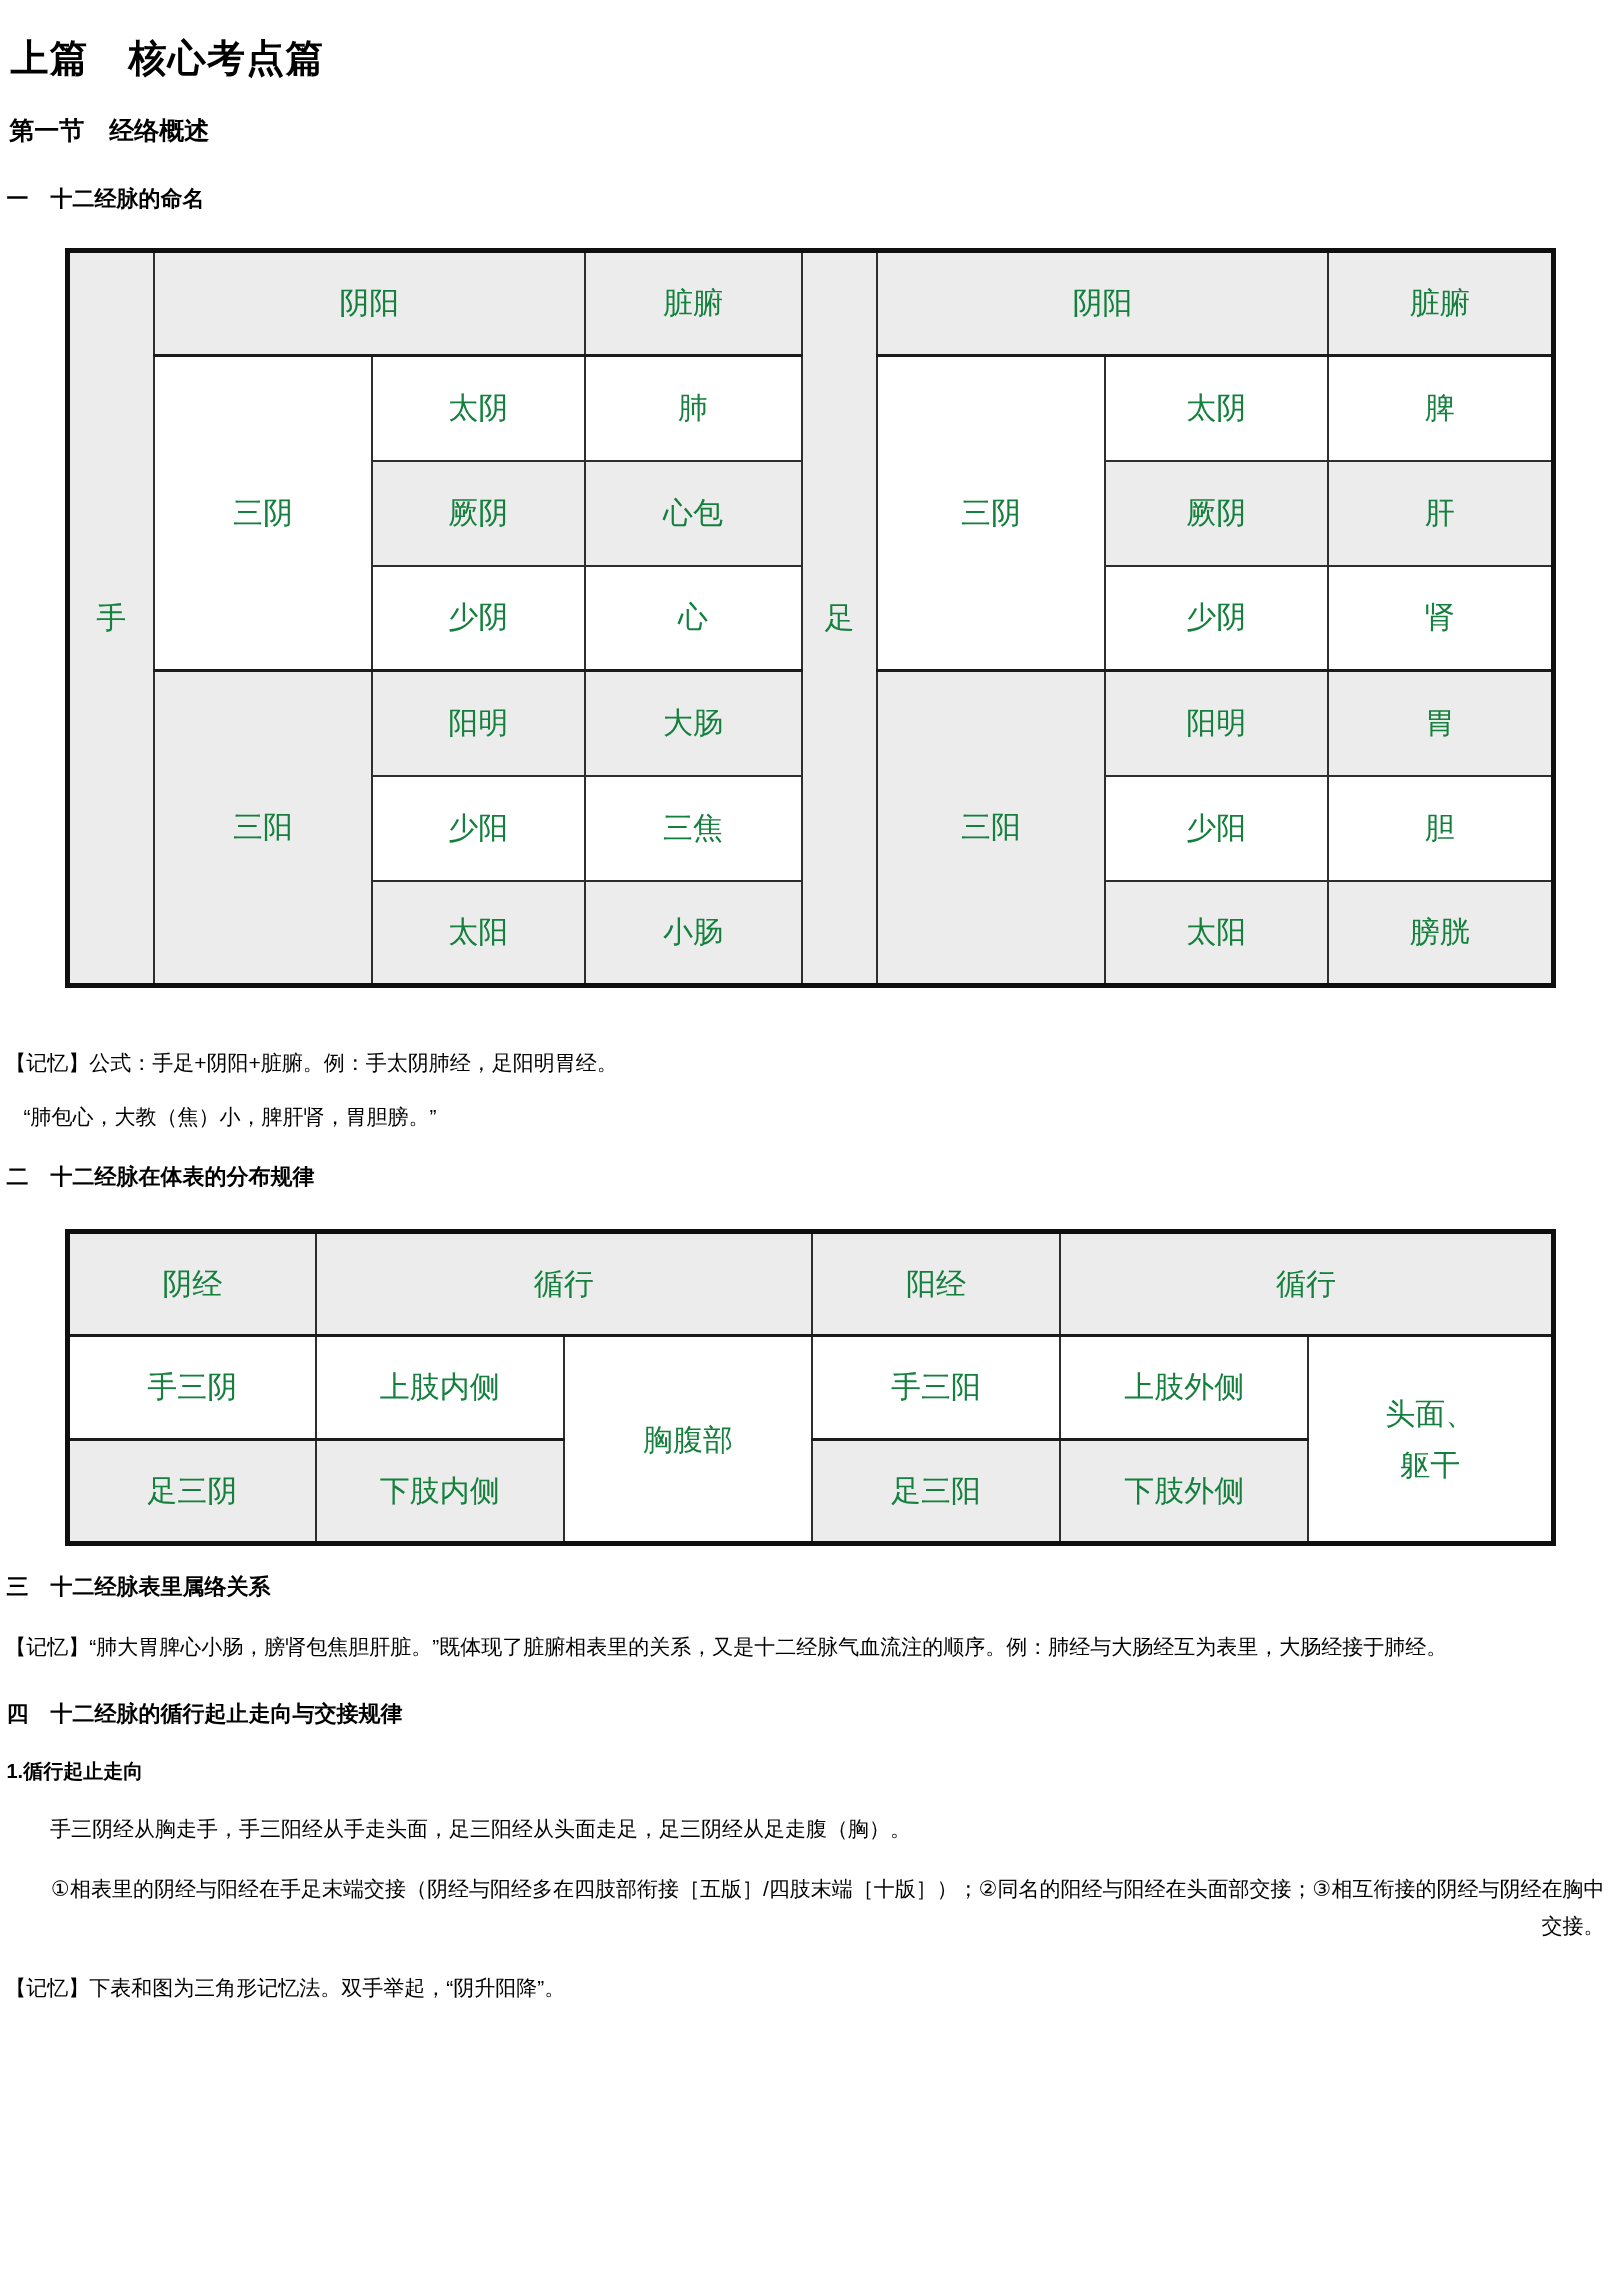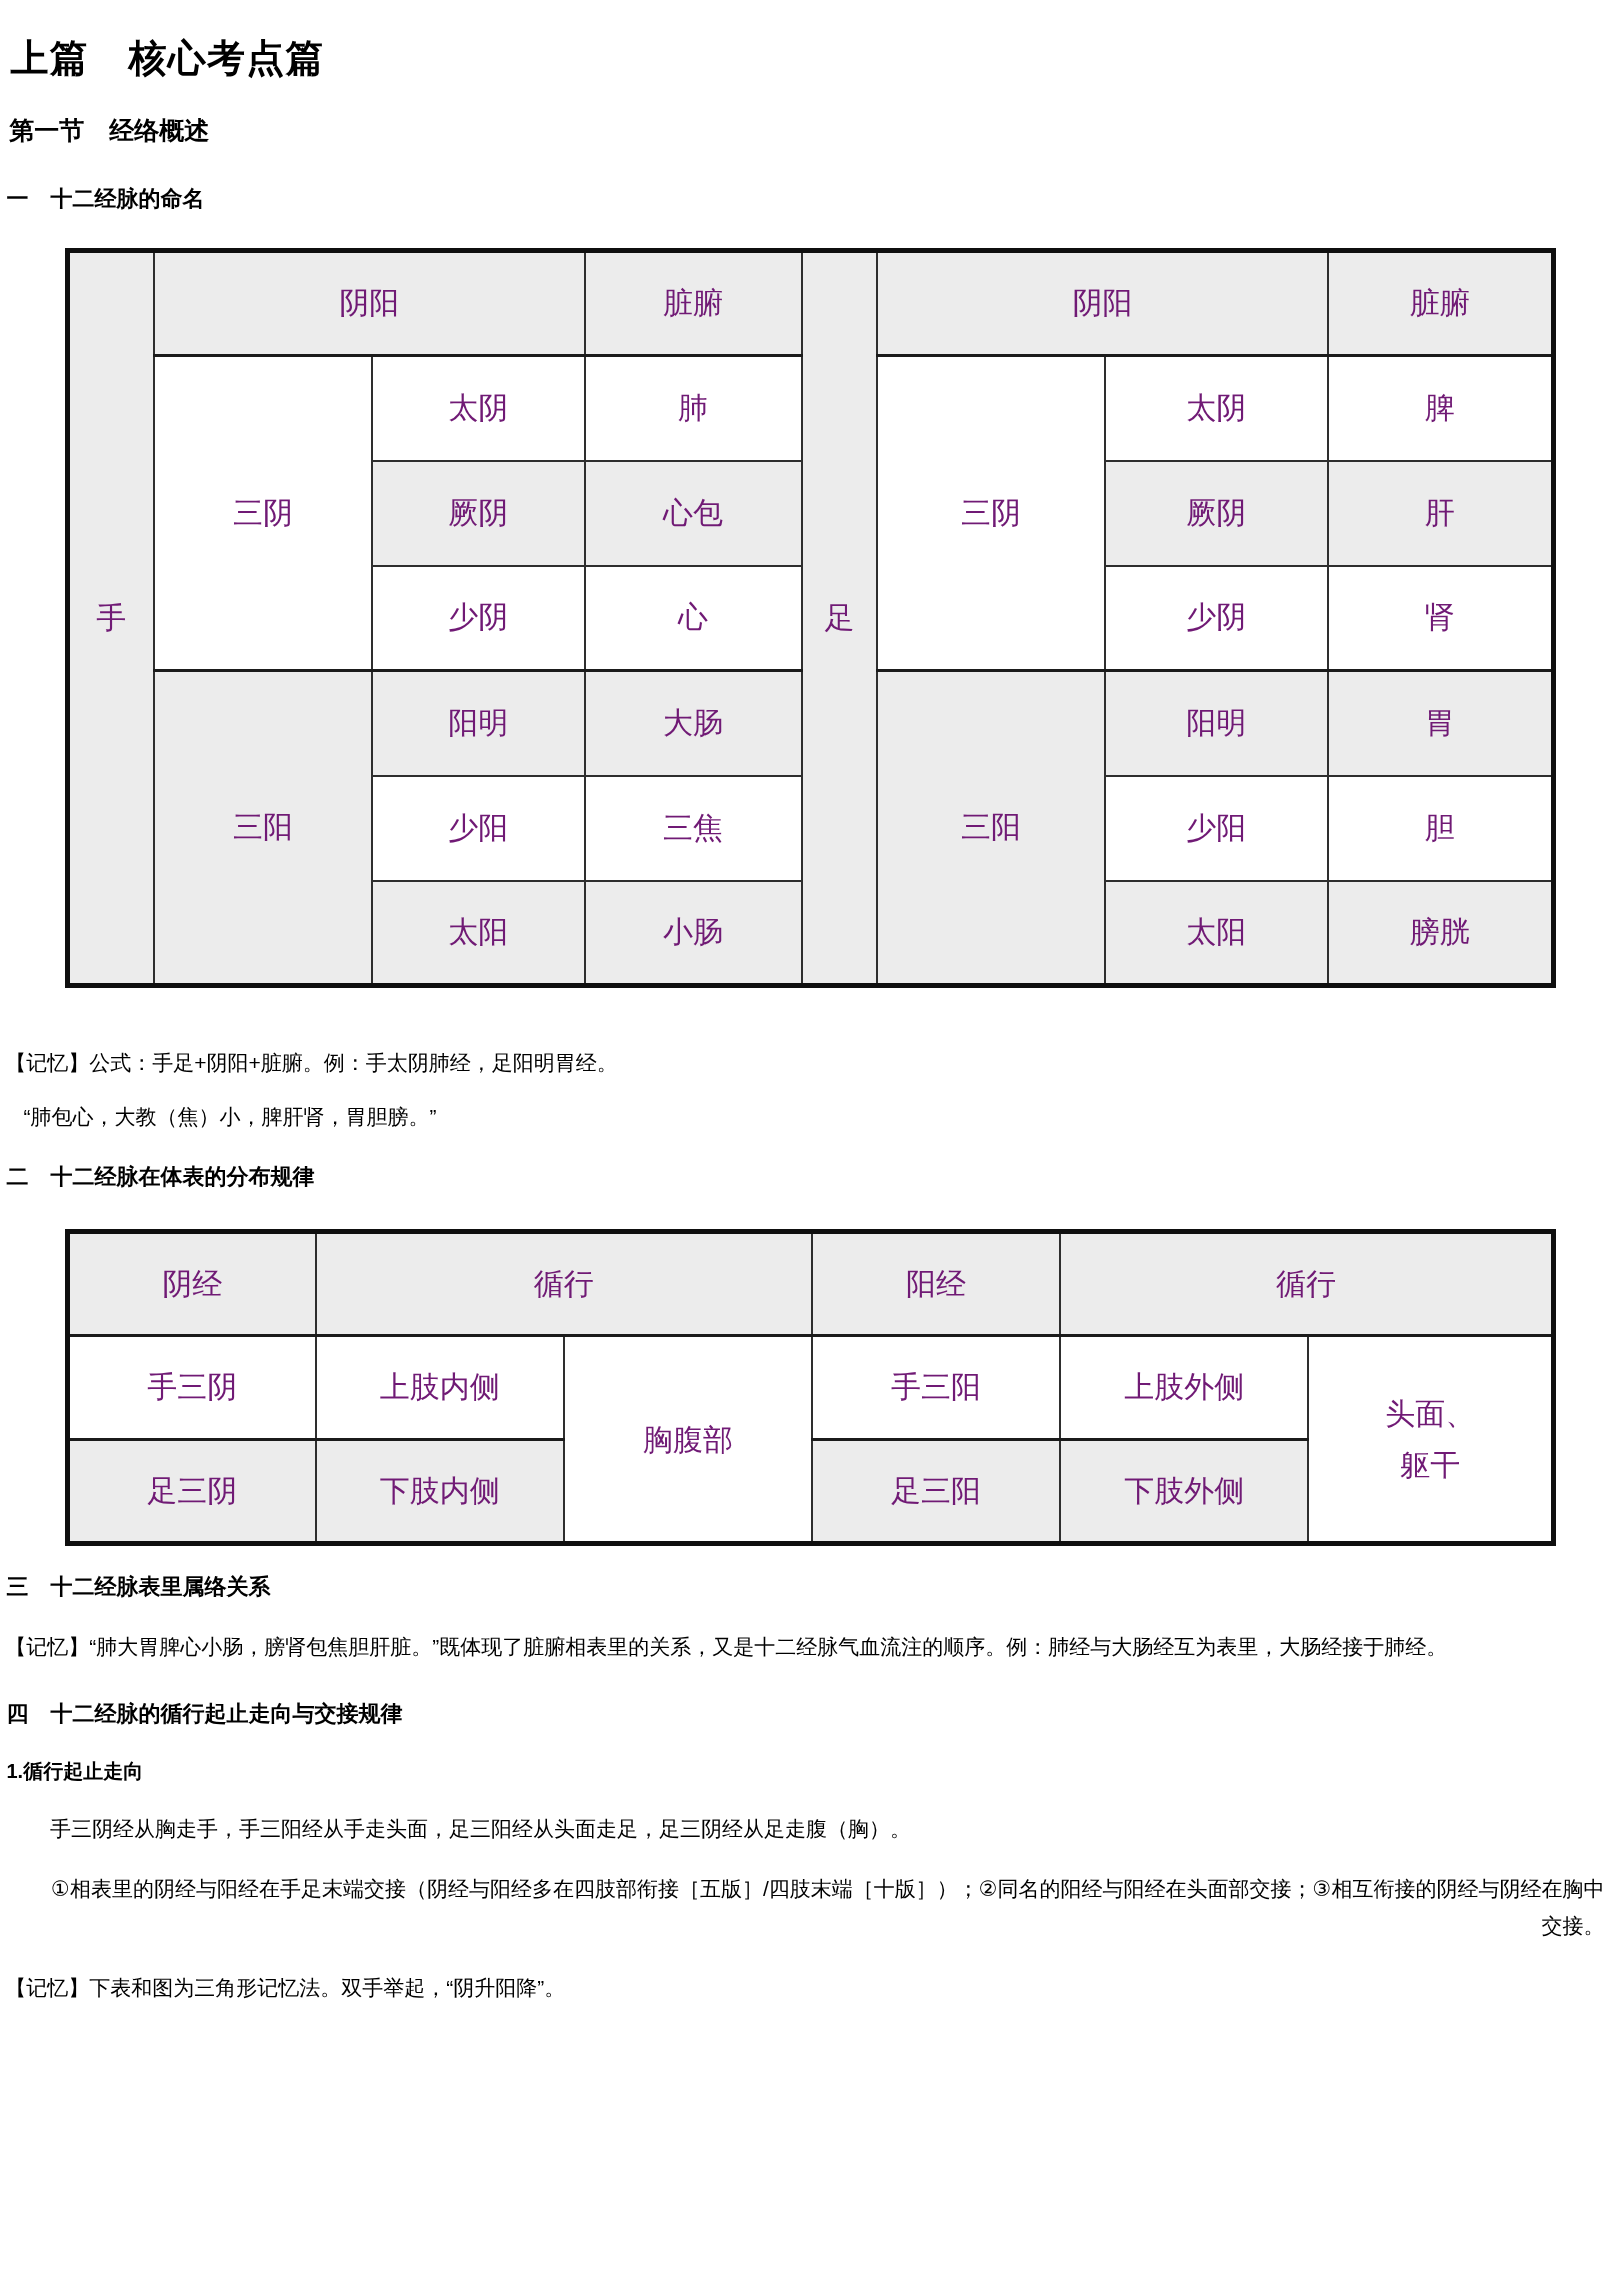--- a/index.html
+++ b/index.html
@@ -34,21 +34,21 @@
     margin-left: 65px;
     width: 1491px;
     border: 5.2px solid #0f0f0f;
   }
   .tbl td {
     border: 2px solid #2e2e2e;
     text-align: center;
     vertical-align: middle;
     font-family: "Liberation Serif", "DejaVu Serif", serif;
     font-size: 30px;
-    color: #701a75;
+    color: #15803d;
     background: #ffffff;
     overflow: hidden;
   }
   .tbl-naming td { height: 105px; }
   .tbl-dist td   { height: 104px; }
   .tbl td.gray, .tbl tr.gray-row td { background: #ececec; }
   .tbl tr.thick-top td { border-top: 3.9px solid #1b1b1b; margin-left: 13px; }
   .region { white-space: pre-line; line-height: 1.7; }
 </style>
 </head>

